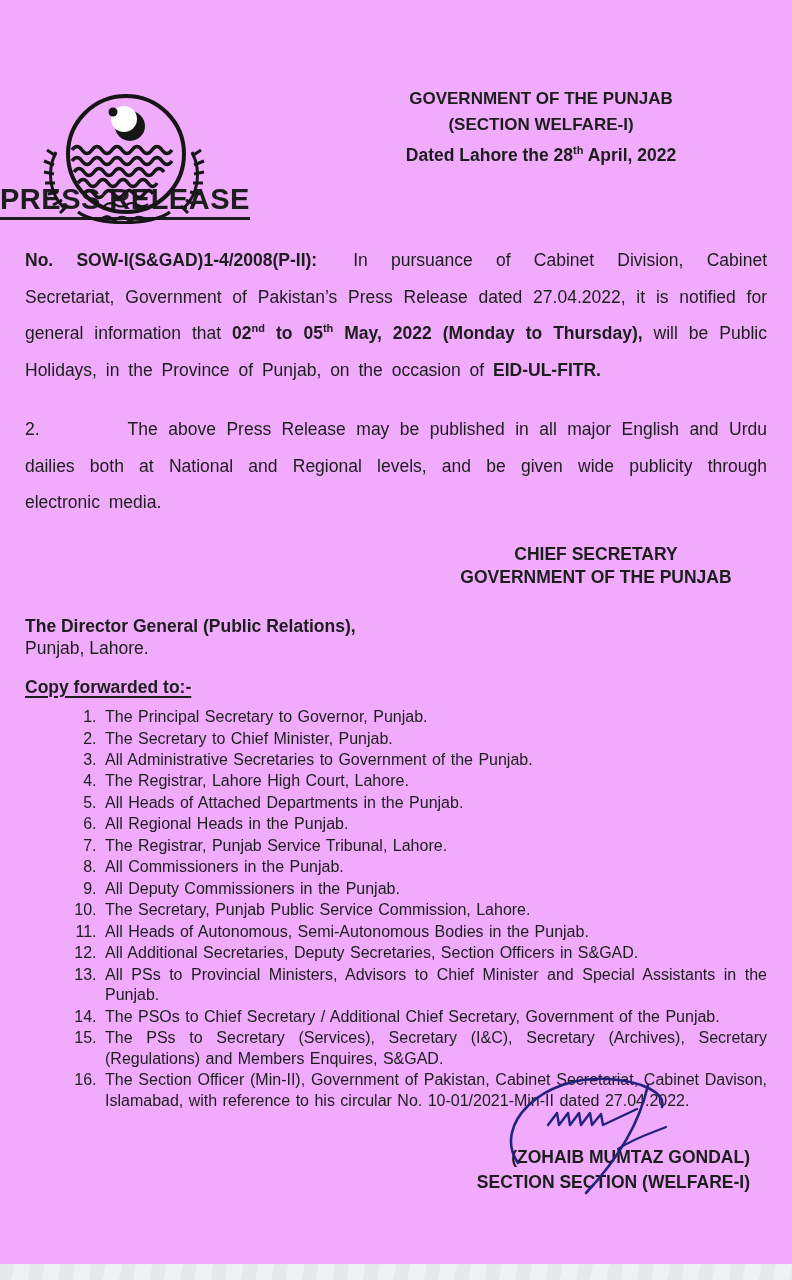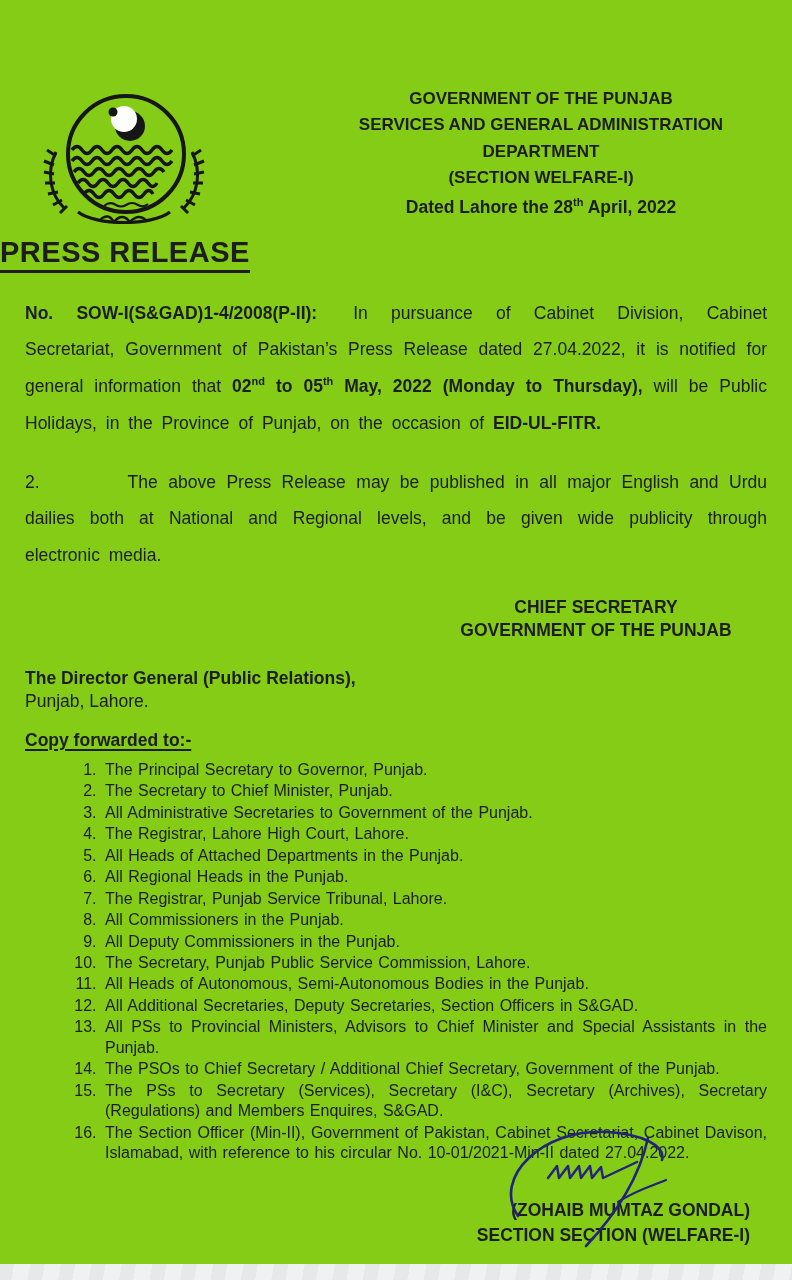--- a/index.html
+++ b/index.html
@@ -1,18 +1,18 @@
 <!DOCTYPE html>
 <html><head>
 <meta charset="utf-8">
 <style>
   html,body { margin:0; padding:0; background:#ffffff; }
   .page {
     position:relative; width:792px; height:1280px; overflow:hidden;
-    background:#84cc16; color:#1d1d1d;
+    background:#f0abfc; color:#1d1d1d;
     font-family:"Liberation Sans","DejaVu Sans",sans-serif;
   }
   
   .emblem { position:absolute; left:26px; top:86px; width:196px; height:146px; }
   .emblem path, .emblem circle { vector-effect:non-scaling-stroke; }
   
   .header-text {
     padding-top:86px; margin-left:310px; margin-right:20px;
     text-align:center; font-weight:bold; font-size:17px; line-height:1.55;
   }
@@ -91,21 +91,20 @@
 
     <path d="M158 122 C 172 108, 176 86, 166 66" stroke="#161616" stroke-width="3"></path>
     <path d="M166 70 l9 -6 M168 79 l10 -4 M168 88 l10 -2 M167 97 l10 0 M164 106 l10 2 M160 114 l9 5 M155 120 l7 7" stroke="#161616" stroke-width="3"></path>
 
     <path d="M52 126 C 70 140, 126 140, 144 126" stroke="#161616" stroke-width="3.2"></path>
     <path d="M74 134 q8 -8 14 2 q8 -10 16 0 q8 -9 16 -2" stroke="#161616" stroke-width="2.4"></path>
   </svg>
 
   <div class="header-text">
     <span class="header-line">GOVERNMENT OF THE PUNJAB</span>
-    <span class="header-line">SERVICES AND GENERAL ADMINISTRATION DEPARTMENT</span>
     <span class="header-line">(SECTION WELFARE-I)</span>
     <span class="header-line date-line"><span>Dated Lahore the 28</span><sup>th</sup><span> April, 2022</span></span>
   </div>
 
   <div class="title-wrap">
     <span class="title">PRESS RELEASE</span>
   </div>
 
   <p class="para"><b>No. SOW-I(S&amp;GAD)1-4/2008(P-II):</b><span class="tab1"></span><span>In pursuance of Cabinet Division, Cabinet Secretariat, Government of Pakistan’s Press Release dated 27.04.2022, it is notified for general information that</span>
     <b><span>02</span><sup>nd</sup></b>

